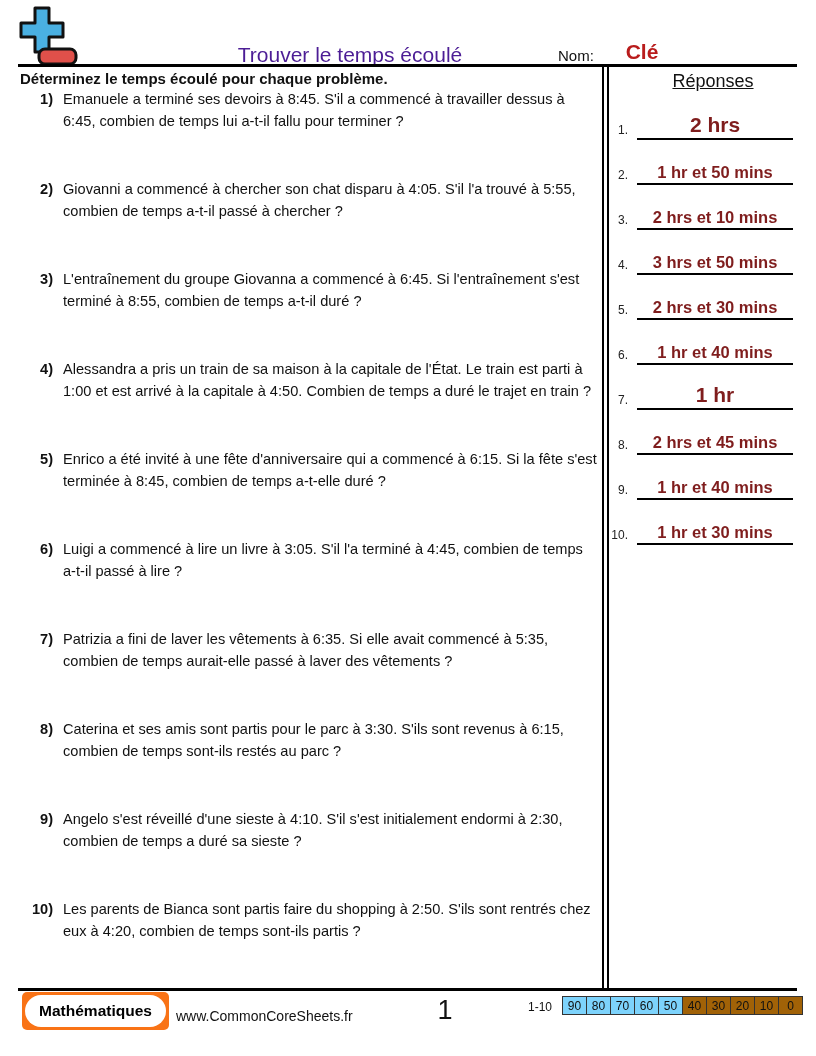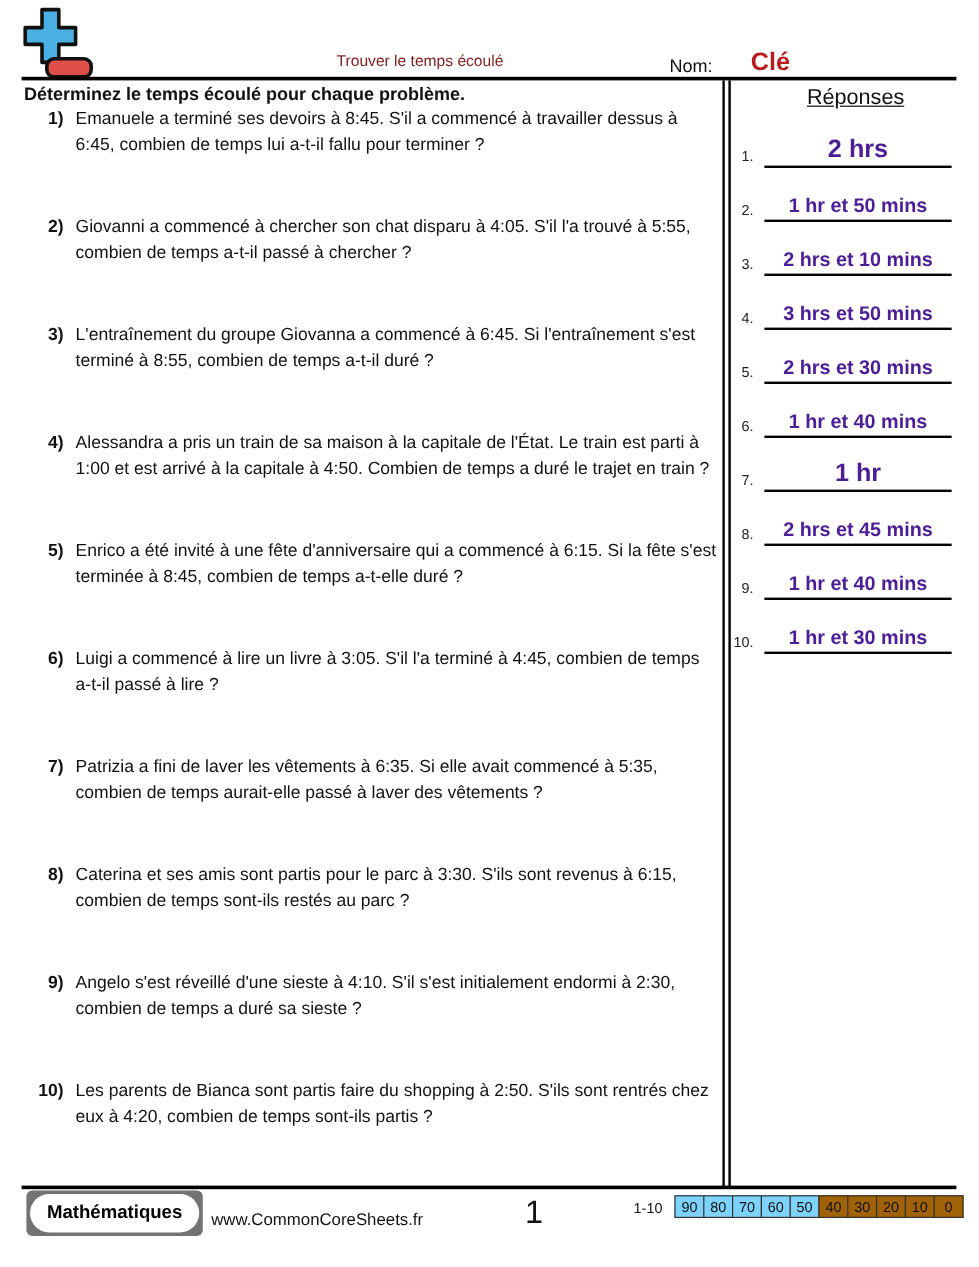--- a/index.html
+++ b/index.html
@@ -5,43 +5,43 @@
   html,body{margin:0;padding:0;}
   body{
     width:816px;height:1056px;position:relative;background:#fff;
     font-family:"Liberation Sans","DejaVu Sans",sans-serif;color:#111;
     overflow:hidden;
   }
   .abs{position:absolute;}
 
   
   .logo{left:18px;top:4px;width:62px;height:64px;}
-  .title{left:200px;top:43px;width:300px;text-align:center;font-size:13px;color:#7f1d1d;}
+  .title{left:200px;top:43px;width:300px;text-align:center;font-size:21px;color:#4c1d95;}
   .name-label{left:558px;top:47px;font-size:15px;}
   .name-value{left:612px;top:40px;width:60px;text-align:center;font-size:21px;font-weight:bold;color:#b91c1c;}
   .rule-top{left:18px;top:64px;width:779px;height:3px;background:#000;}
   .instruction{left:20px;top:70px;font-size:15px;font-weight:bold;}
   .answers-title{left:633px;top:71px;width:160px;text-align:center;font-size:18px;font-weight:normal;text-decoration:underline;}
   .divider{left:602px;top:67px;height:923px;width:3px;border-left:2px solid #000;border-right:2px solid #000;}
 
   
   .problem{left:20px;width:578px;display:flex;font-size:14.6px;line-height:22px;}
   .problem .num{flex:none;width:33px;text-align:right;font-weight:bold;padding-right:10px;}
   .problem .text{flex:1;}
 
   
   .answer-num{left:604px;width:24px;text-align:right;font-size:12px;color:#222;}
   .answer-line{left:637px;width:156px;height:28px;border-bottom:2px solid #000;
     display:flex;align-items:flex-end;justify-content:center;}
-  .answer-value{font-size:16.5px;font-weight:bold;color:#4c1d95;padding-bottom:1px;white-space:nowrap;}
+  .answer-value{font-size:16.5px;font-weight:bold;color:#7f1d1d;padding-bottom:1px;white-space:nowrap;}
   .answer-line.big .answer-value{font-size:21px;}
 
   
   .rule-bottom{left:18px;top:988px;width:779px;height:3px;background:#000;}
-  .badge{left:22px;top:992px;width:147px;height:38px;background:#737373;border-radius:5px;}
+  .badge{left:22px;top:992px;width:147px;height:38px;background:#f97316;border-radius:5px;}
   .badge .pill{position:absolute;left:3px;top:3px;right:3px;bottom:3px;background:#fff;border-radius:16px;
     display:flex;align-items:center;justify-content:center;font-size:15.5px;font-weight:bold;color:#000;}
   .website{left:176px;top:1008px;font-size:14px;}
   .page-num{left:425px;top:995px;width:40px;text-align:center;font-size:27px;}
   .score-range{left:528px;top:1000px;font-size:12px;}
   .score-table{left:562px;top:996px;display:flex;}
   .score-cell{box-sizing:border-box;width:25px;height:19px;border:1px solid #333;margin-left:-1px;
     display:flex;align-items:center;justify-content:center;font-size:12px;background:#7dd3fc;}
   .score-cell:first-child{margin-left:0;}
   .score-cell.hl{background:#a16207;text-align:right;}

